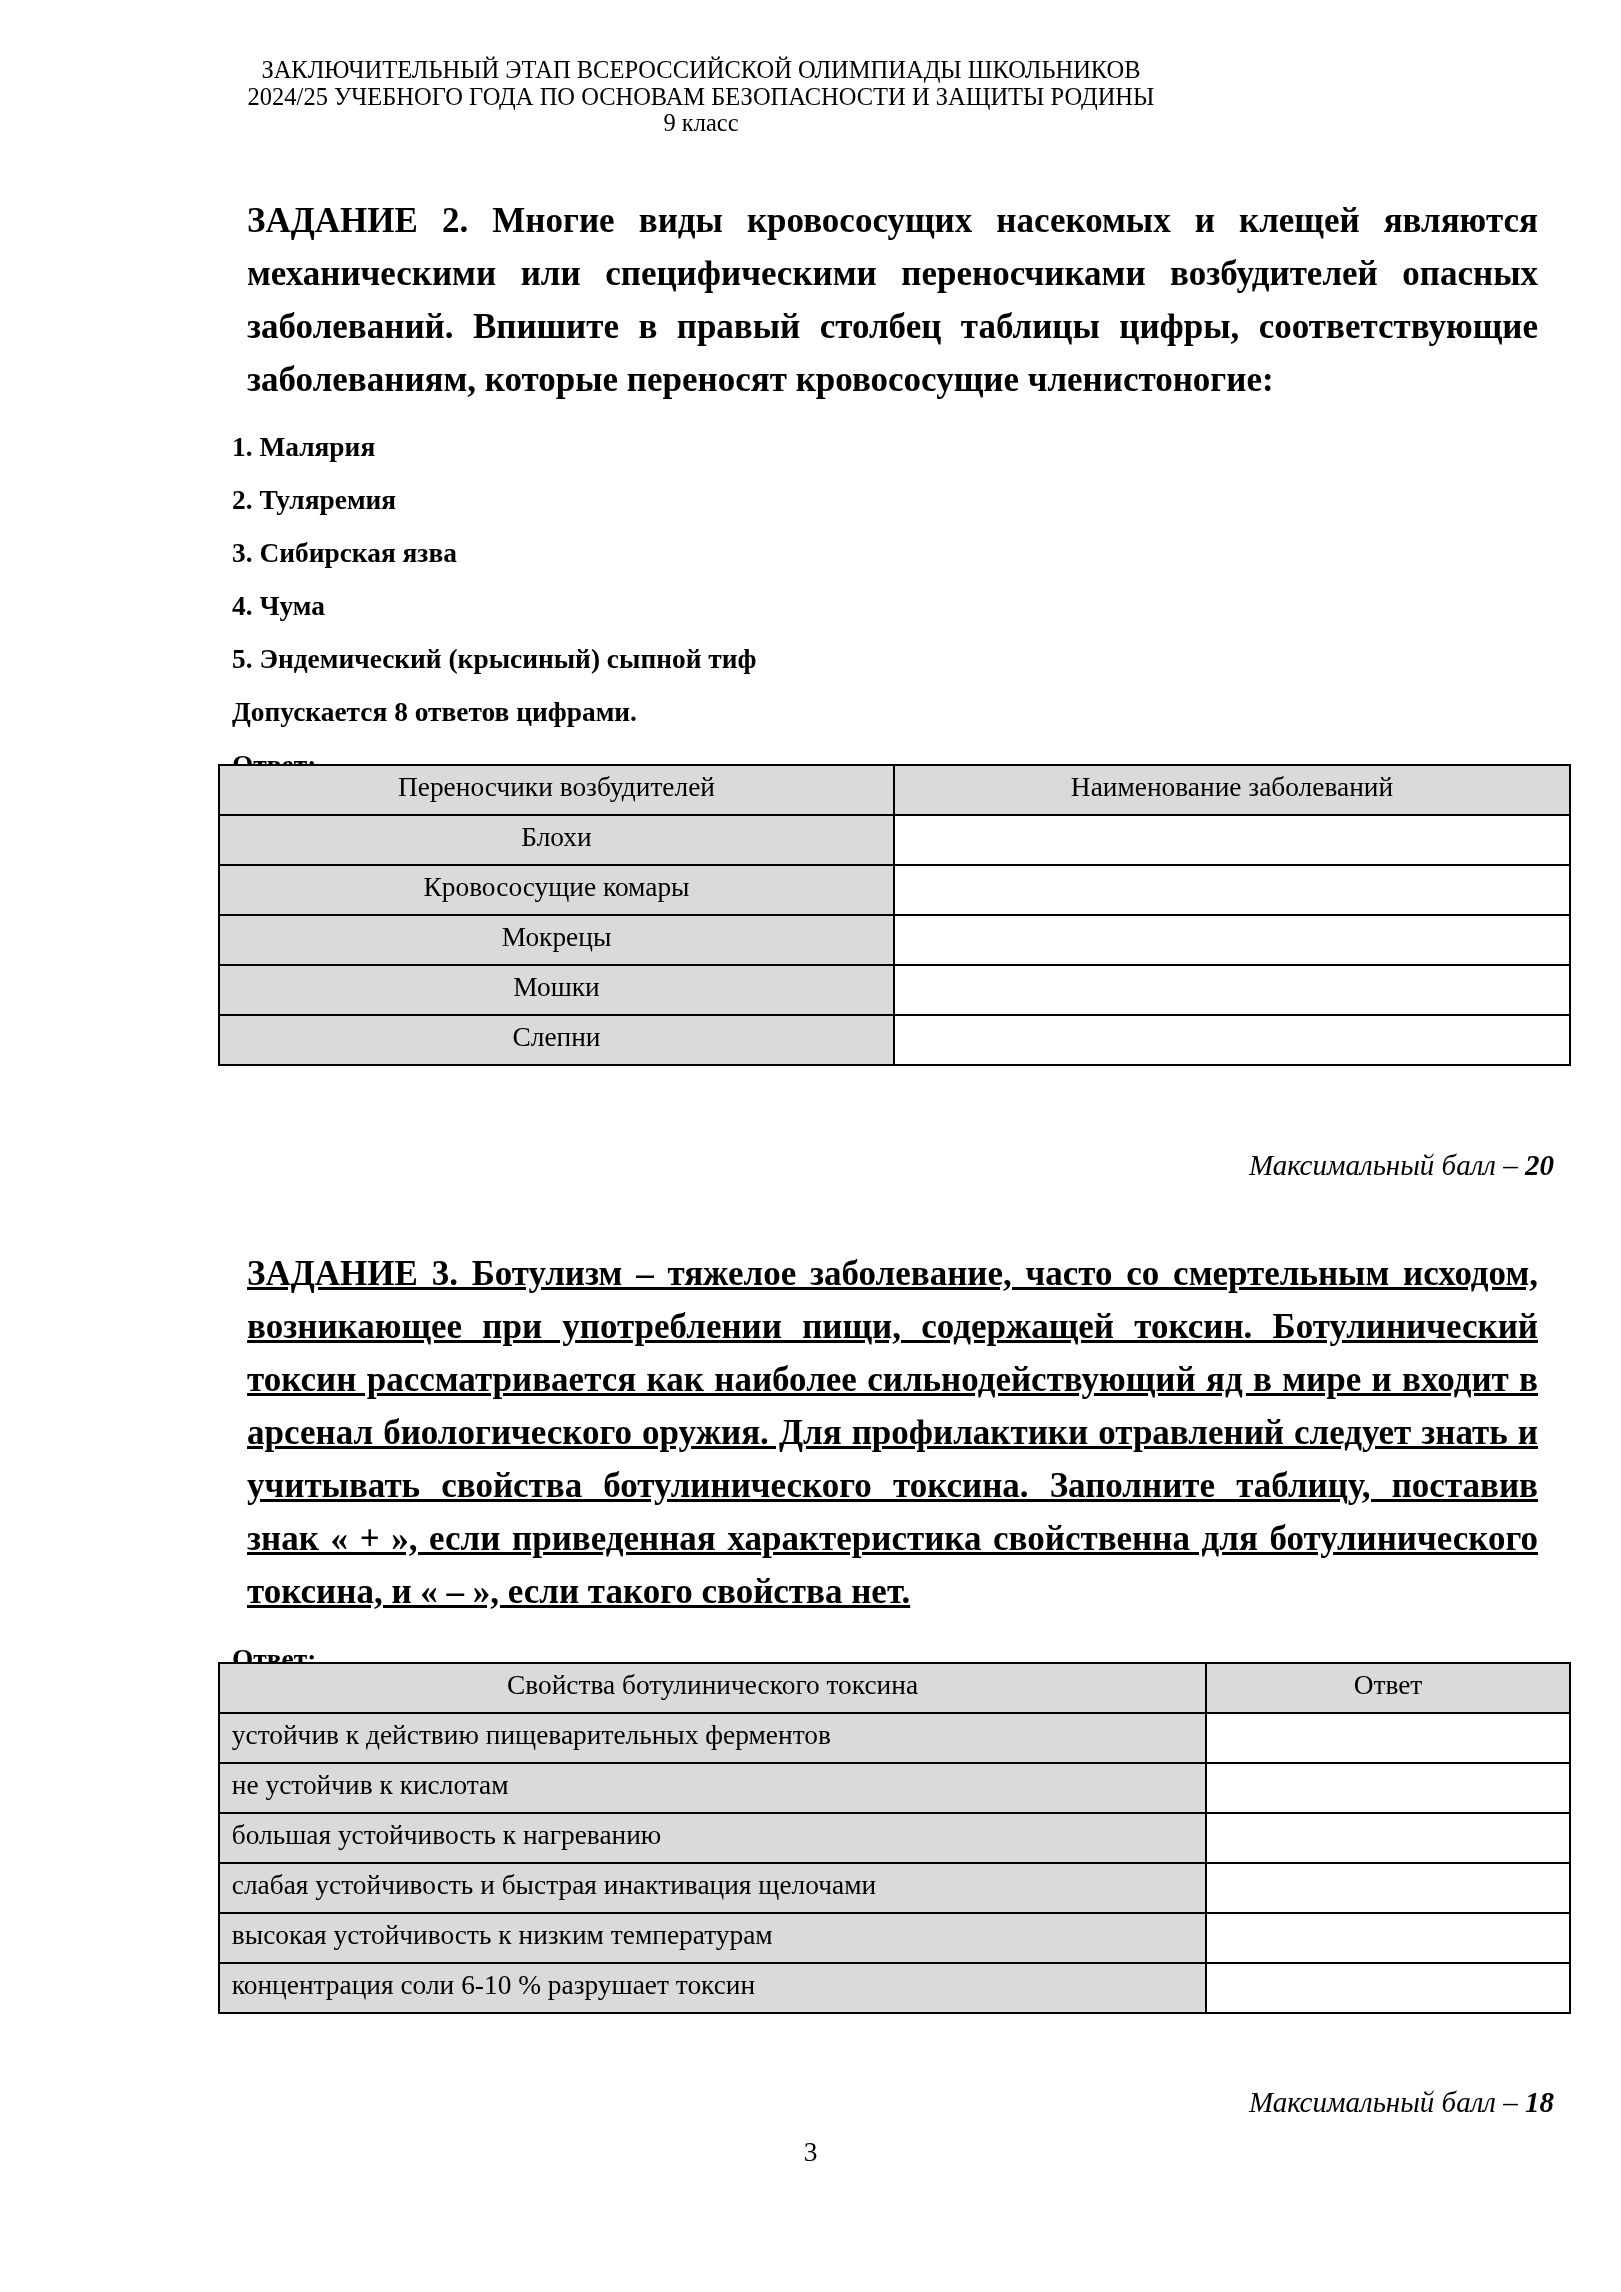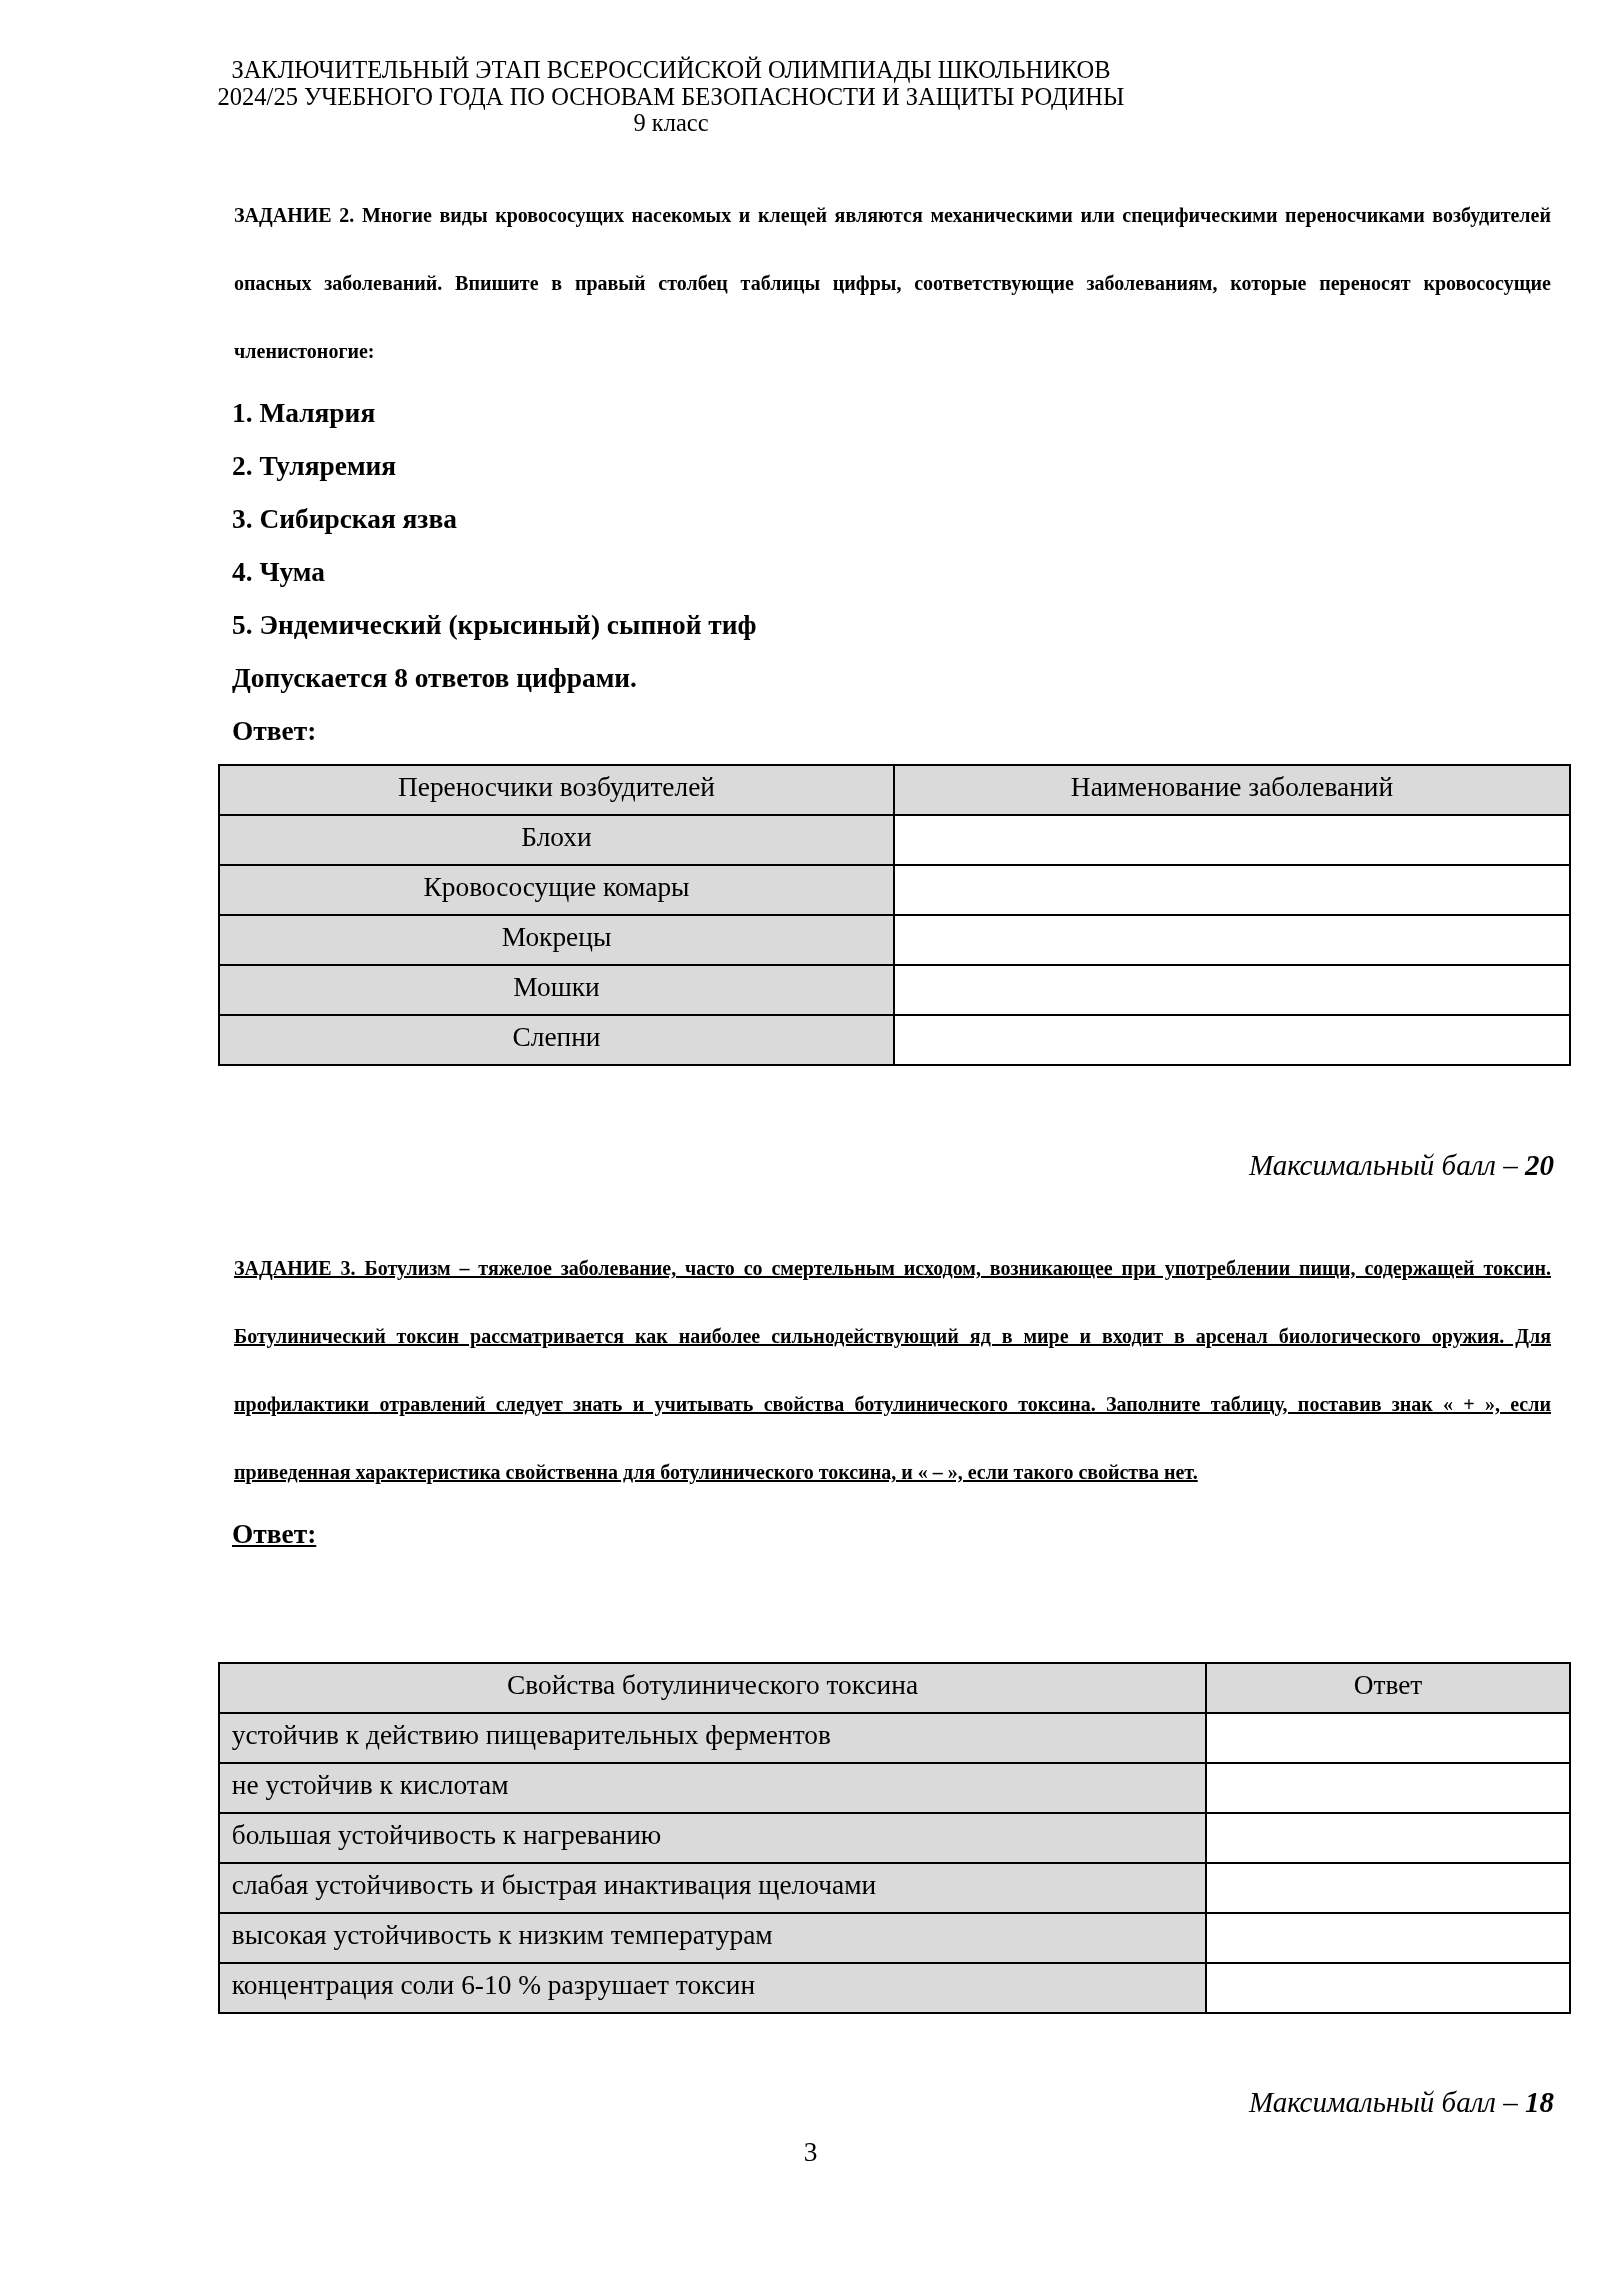--- a/index.html
+++ b/index.html
@@ -1,23 +1,23 @@
 <!DOCTYPE html>
 <html><head>
 <meta charset="utf-8">
 <style>
   html, body { margin: 0; padding: 0; background: #ffffff; }
   body { width: 1621px; height: 2293px; position: relative; overflow: hidden;
          font-family: "Liberation Serif", "DejaVu Serif", serif; color: #000; }
   .header { position: absolute; left: 0; width: 1342px; top: 57px; text-align: center;
-            font-size: 24.5px; line-height: 26.5px; }
+            font-size: 24.5px; line-height: 26.5px; padding-left: 30px; }
   .header div { white-space: nowrap; }
   .block { position: absolute; left: 232px; width: 1321px; }
-  .para { font-weight: bold; font-size: 20px; line-height: 68px; text-align: justify;
-          text-align-last: left; margin: 2px; }
+  .para { font-weight: bold; font-size: 35px; line-height: 53px; text-align: justify;
+          text-align-last: left; margin: 15px; }
   .line { font-weight: bold; font-size: 27.4px; line-height: 53px; margin: 0; white-space: nowrap; }
   table.grid { position: absolute; border-collapse: collapse; font-size: 27.4px; }
   table.grid td { border: 2.9px solid #000; padding: 0; height: 48px; vertical-align: top; }
   table.grid td.gray { background: #dadada; }
   table.grid td.white { background: #ffffff; }
   .center { text-align: center; margin-top: 28px; }
   .left { text-align: left; padding-left: 11.8px !important; margin-top: 18px; }
   .cell-text { display: block; line-height: 39px; padding-top: 2px; }
   .maxscore { position: absolute; right: 67px; font-style: italic; font-size: 29px; }
   .maxscore b { font-style: italic; font-weight: bold; }

